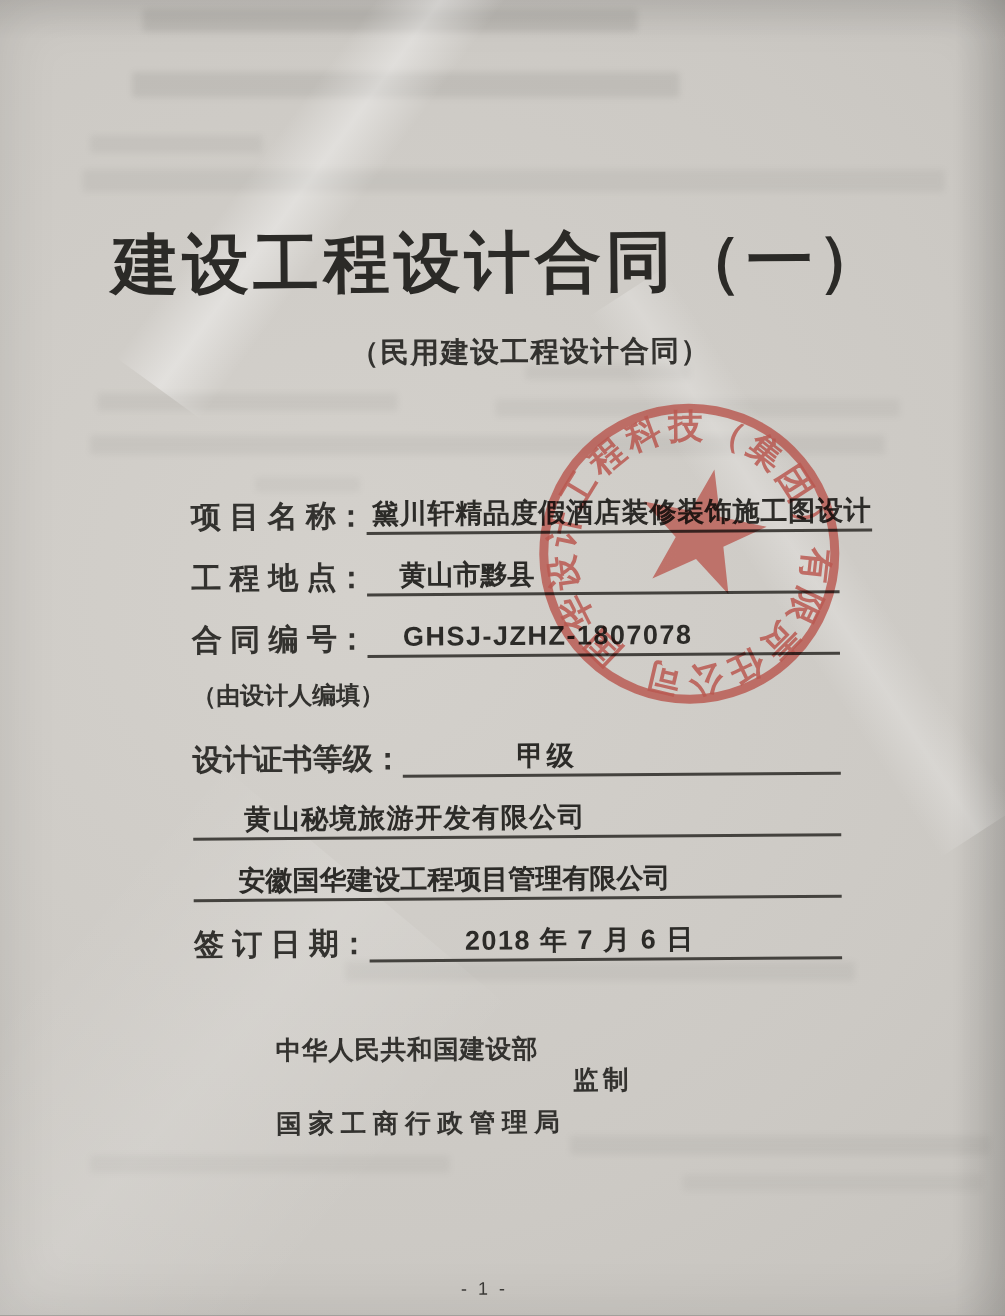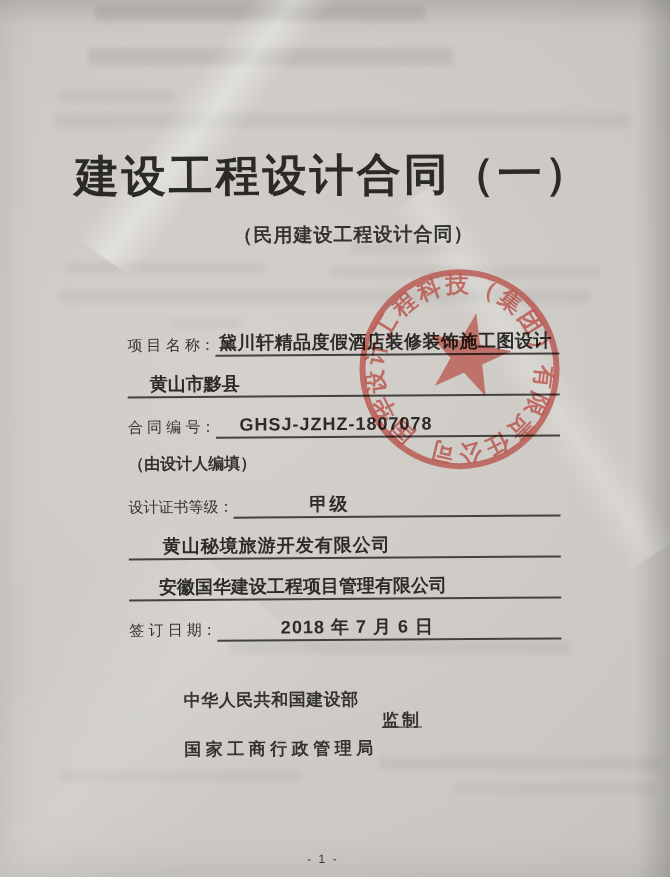--- a/index.html
+++ b/index.html
@@ -42,38 +42,38 @@
     position:absolute;left:0;top:146px;width:670px;text-align:center;
     font-family:"Liberation Serif","DejaVu Serif",serif;
     font-size:44px;font-weight:700;letter-spacing:3px;color:#2b2a27;white-space:nowrap;
   }
   .subtitle{
     position:absolute;left:20px;top:222px;width:670px;text-align:center;
     font-size:19px;font-weight:700;letter-spacing:1px;color:#33322f;
   }
   .form{position:absolute;left:128px;top:330px;width:432px;}
   .row{display:flex;align-items:flex-end;margin-bottom:15px;}
-  .row .lab{flex:0 0 auto;font-size:15px;font-weight:400;line-height:24px;white-space:nowrap;color:#33322f;}
+  .row .lab{flex:0 0 auto;font-size:20px;font-weight:700;line-height:24px;white-space:nowrap;color:#33322f;}
   .row .val{
     flex:1 1 auto;border-bottom:2px solid #44423e;font-size:18px;font-weight:700;
     line-height:24px;white-space:nowrap;color:#2c2b28;
   }
   .r0 .val{padding-left:4px;letter-spacing:0.5px;}
   .r1 .val{padding-left:22px;}
   .r2 .val{padding-left:24px;letter-spacing:1px;}
   .r3 .val{padding-left:76px;letter-spacing:2px;}
   .r4 .val{padding-left:34px;letter-spacing:1px;}
   .r5 .val{padding-left:30px;}
   .r6 .val{padding-left:64px;letter-spacing:1px;}
   .note{font-size:16px;font-weight:700;margin:2px 0 18px 0;color:#33322f;}
   .seal{position:absolute;left:350px;top:260px;width:220px;height:220px;mix-blend-mode:multiply;opacity:.85;}
   .footerblock{position:absolute;left:182px;top:688px;width:300px;font-weight:700;color:#33322f;}
   .issuer1{font-size:17px;letter-spacing:0.5px;}
   .issuer2{font-size:17px;letter-spacing:4.5px;margin-top:26px;}
-  .jianzhi{position:absolute;left:198px;top:21px;font-size:17px;letter-spacing:3px;text-decoration:underline;}
+  .jianzhi{position:absolute;left:198px;top:21px;font-size:17px;letter-spacing:3px;}
   .pagenum{position:absolute;left:0;top:852px;width:640px;text-align:center;font-size:12px;letter-spacing:2px;color:#3a3936;}
 </style>
 </head>
 <body>
 
 <div class="photo">
 
   <div class="bleed b1"></div>
   <div class="bleed b2"></div>
   <div class="bleed b3"></div>
@@ -96,20 +96,21 @@
 
     <div class="title">建设工程设计合同（一）</div>
     <div class="subtitle">（民用建设工程设计合同）</div>
 
     <div class="form">
       <div class="row r0">
         <span class="lab">项 目 名 称：</span>
         <span class="val">黛川轩精品度假酒店装修装饰施工图设计</span>
       </div>
       <div class="row r1">
+        <span class="lab">工 程 地 点：</span>
         <span class="val">黄山市黟县</span>
       </div>
       <div class="row r2">
         <span class="lab">合 同 编 号：</span>
         <span class="val">GHSJ-JZHZ-1807078</span>
       </div>
       <div class="note">（由设计人编填）</div>
       <div class="row r3">
         <span class="lab">设计证书等级：</span>
         <span class="val">甲级</span>

